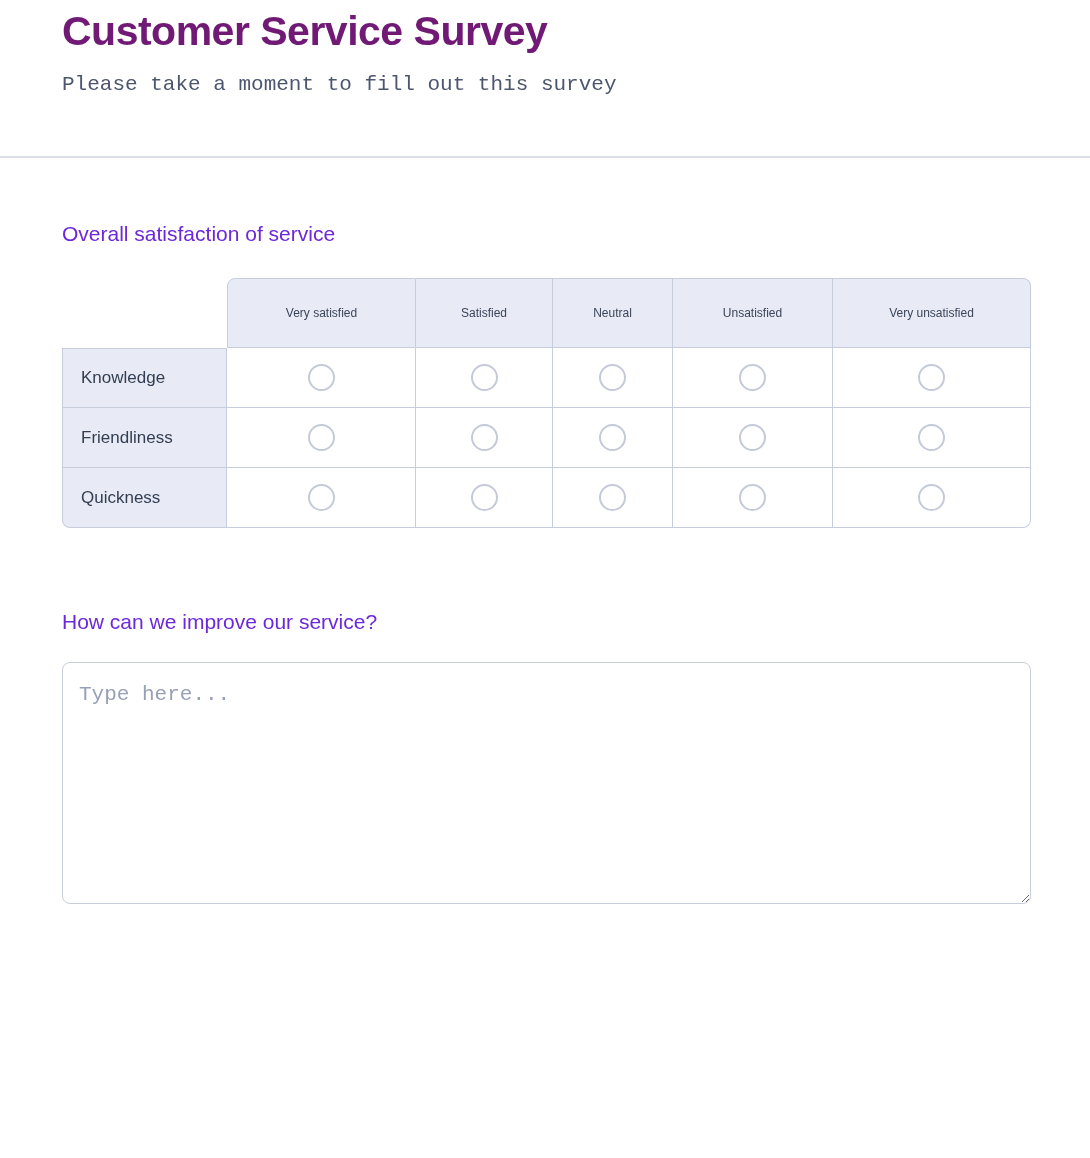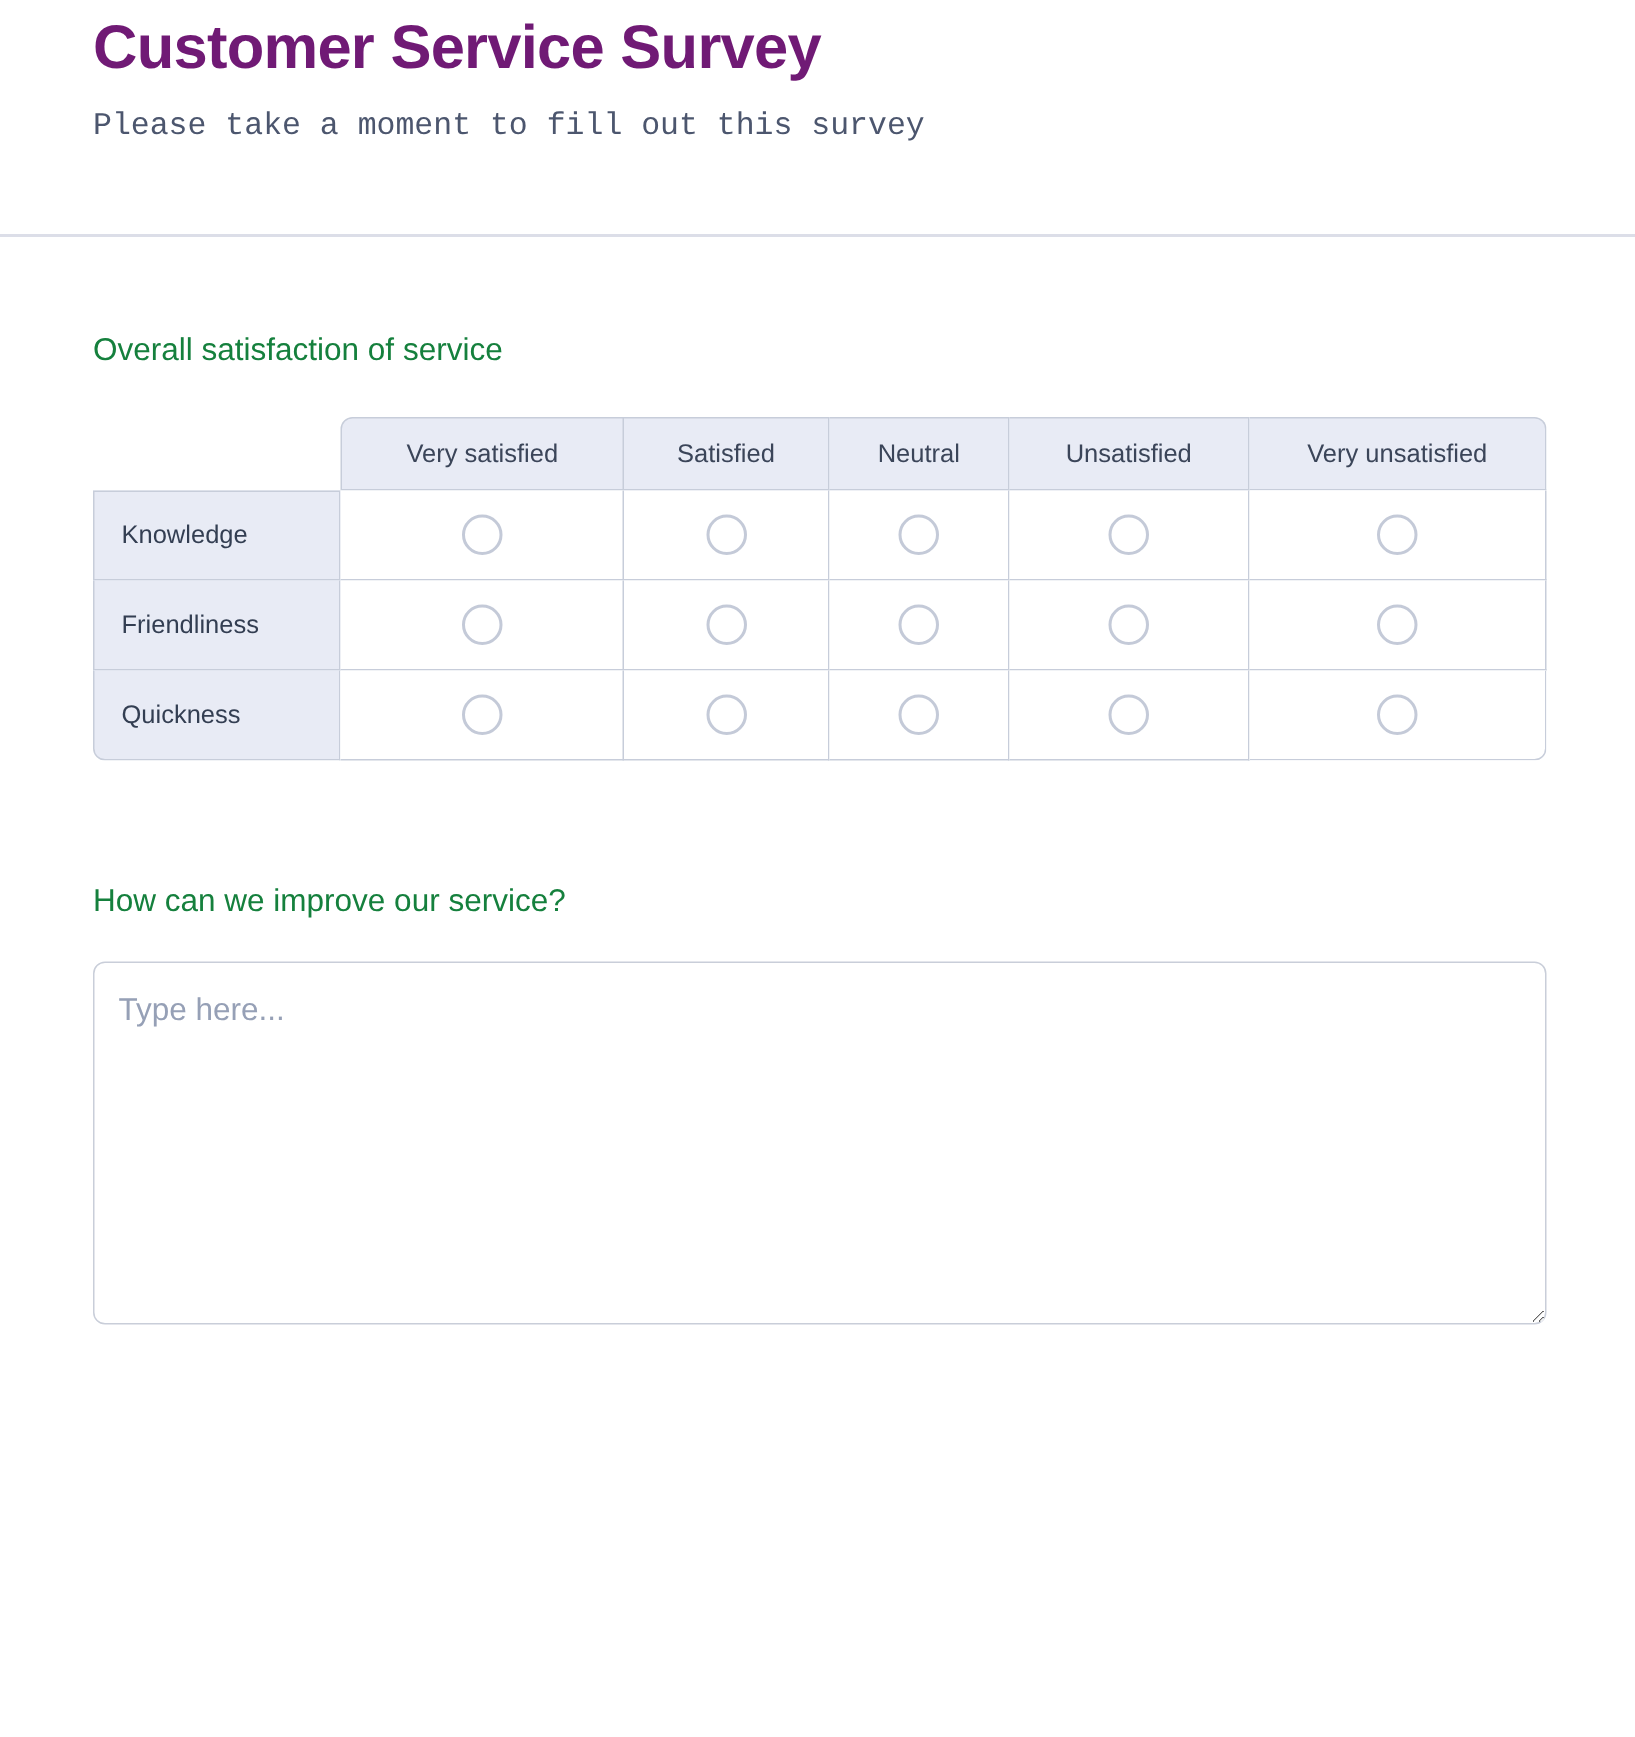--- a/index.html
+++ b/index.html
@@ -34,44 +34,44 @@
     border-top: 2px solid #dcdee8;
     margin: 60px 0 0 0;
   }
 
   
   .survey-main { padding: 64px 59px 16px 62px; }
   .q-label {
     margin: 0;
     font-size: 21px;
     font-weight: 400;
-    color: #15803d;
+    color: #6d28d9;
   }
 
   
   .matrix {
     margin-top: 32px;
     border-collapse: separate;
     border-spacing: 0;
     table-layout: fixed;
     width: 969px;
   }
   .matrix col.c-label { width: 165px; }
   .matrix col.c-0 { width: 189px; }
   .matrix col.c-1 { width: 137px; }
   .matrix col.c-2 { width: 120px; }
   .matrix col.c-3 { width: 160px; }
   .matrix col.c-4 { width: 198px; }
 
   .matrix th, .matrix td { padding: 0; }
 
   .matrix thead th.colhead {
-    height: 49px;
+    height: 70px;
     background: #e8ebf5;
-    font-size: 17px;
+    font-size: 12px;
     font-weight: 400;
     color: #3b4559;
     text-align: center;
     vertical-align: middle;
     border-top: 1.5px solid #c7cdda;
     border-right: 1.5px solid #c7cdda;
     border-bottom: 1.5px solid #c7cdda;
   }
   .matrix thead th.corner { background: transparent; border: none; }
   .matrix thead th.colhead.first {
@@ -146,21 +146,21 @@
   
   .question-improve { margin-top: 82px; }
   .improve-textarea {
     display: block;
     margin-top: 28px;
     width: 969px;
     height: 242px;
     padding: 20px 16px 16px 16px;
     border: 1.5px solid #c9ced9;
     border-radius: 8px;
-    font-family: Liberation Sans, sans-serif;
+    font-family: Liberation Mono, monospace;
     font-size: 21px;
     color: #333e52;
     background: #ffffff;
     resize: both;
     outline: none;
   }
   .improve-textarea::placeholder { color: #96a0b6; }
 </style>
 </head>
 <body>

